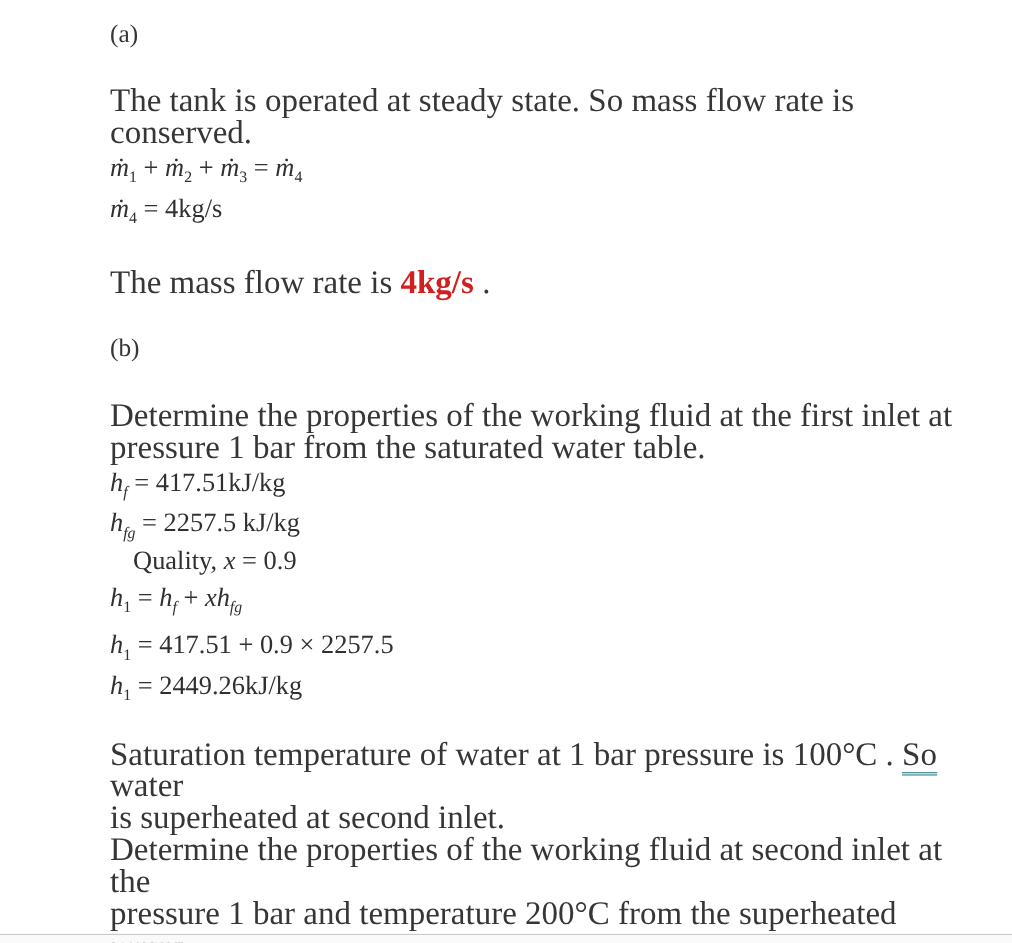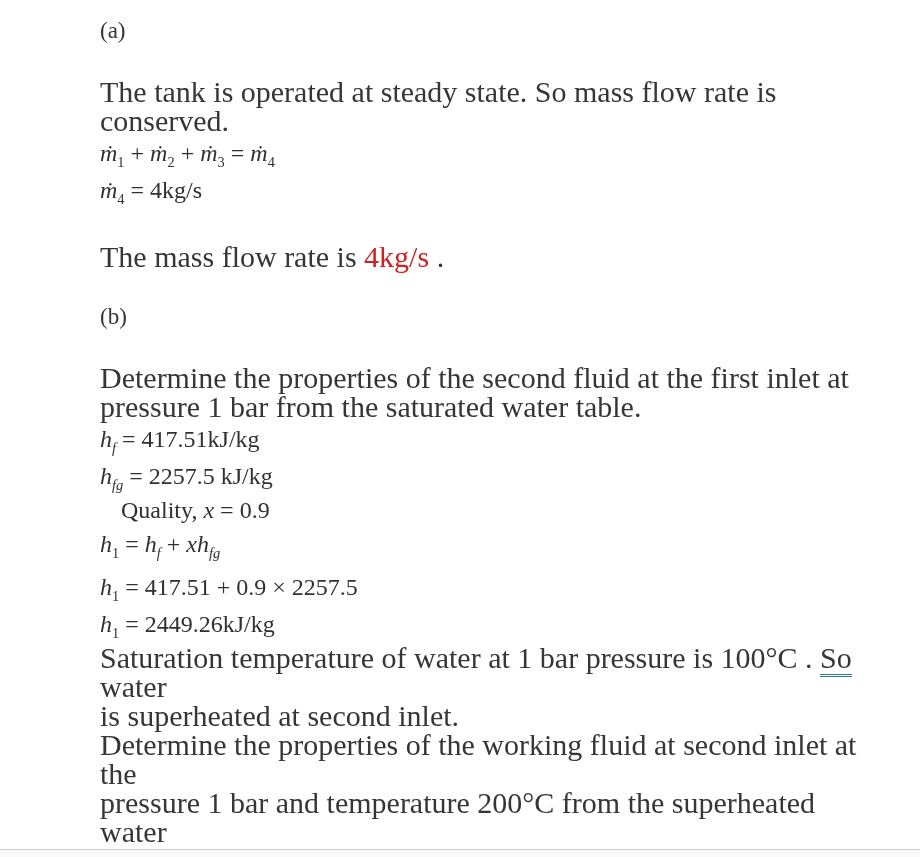--- a/index.html
+++ b/index.html
@@ -28,22 +28,22 @@
   }
   .eq.tight { line-height: 31px; margin-left: 21px; }
   .eq .tk-v  { font-style: italic; }
   .eq sub    { font-size: 60%; line-height: 0; }
   .eq sub.tk-si { font-style: italic; }
   .intro       { margin-top: 31px; }
   .conclusion  { margin-top: 33px; }
   .label-b     { margin-top: 31px; }
   .para-b1     { margin-top: 31px; }
   .eq-h1-sub   { margin-top: 6px; }
-  .sat-para    { }
-  .red { color: #cf2121; }
+  .sat-para    { margin-top: 28px; }
+  .red { color: #cf2121; font-weight: bold; }
   .grammar {
     border-bottom: 3px double #2e7b8c;
     padding-bottom: 0px;
   }
   .bottom-strip {
     position: absolute;
     left: 0; right: 0;
     top: 849px; height: 8px;
     border-top: 1px solid #c9c9c9;
     background: #fafafa;
@@ -59,21 +59,21 @@
   <div class="para intro">The tank is operated at steady state. So mass flow rate is conserved.</div>
 
   <div class="eq"><span class="tk-v">ṁ</span><sub class="tk-s">1</sub><span class="tk-n"> + </span><span class="tk-v">ṁ</span><sub class="tk-s">2</sub><span class="tk-n"> + </span><span class="tk-v">ṁ</span><sub class="tk-s">3</sub><span class="tk-n"> = </span><span class="tk-v">ṁ</span><sub class="tk-s">4</sub></div>
   <div class="eq"><span class="tk-v">ṁ</span><sub class="tk-s">4</sub><span class="tk-n"> = 4kg/s</span></div>
 
   <div class="para conclusion"><span>The mass flow rate is </span><span class="red">4kg/s</span><span> .</span></div>
 
   <div class="line label-b">(b)</div>
 
   <div class="para para-b1">
-    <div class="pline">Determine the properties of the second fluid at the first inlet at</div>
+    <div class="pline">Determine the properties of the working fluid at the first inlet at</div>
     <div class="pline">pressure 1 bar from the saturated water table.</div>
   </div>
 
   <div class="eq"><span class="tk-v">h</span><sub class="tk-si">f</sub><span class="tk-n"> = 417.51kJ/kg</span></div>
   <div class="eq"><span class="tk-v">h</span><sub class="tk-si">fg</sub><span class="tk-n"> = 2257.5 kJ/kg</span></div>
   <div class="eq tight"><span class="tk-n">Quality, </span><span class="tk-v">x</span><span class="tk-n"> = 0.9</span></div>
   <div class="eq"><span class="tk-v">h</span><sub class="tk-s">1</sub><span class="tk-n"> = </span><span class="tk-v">h</span><sub class="tk-si">f</sub><span class="tk-n"> + </span><span class="tk-v">x</span><span class="tk-v">h</span><sub class="tk-si">fg</sub></div>
   <div class="eq eq-h1-sub"><span class="tk-v">h</span><sub class="tk-s">1</sub><span class="tk-n"> = 417.51 + 0.9 × 2257.5</span></div>
   <div class="eq"><span class="tk-v">h</span><sub class="tk-s">1</sub><span class="tk-n"> = 2449.26kJ/kg</span></div>
 

